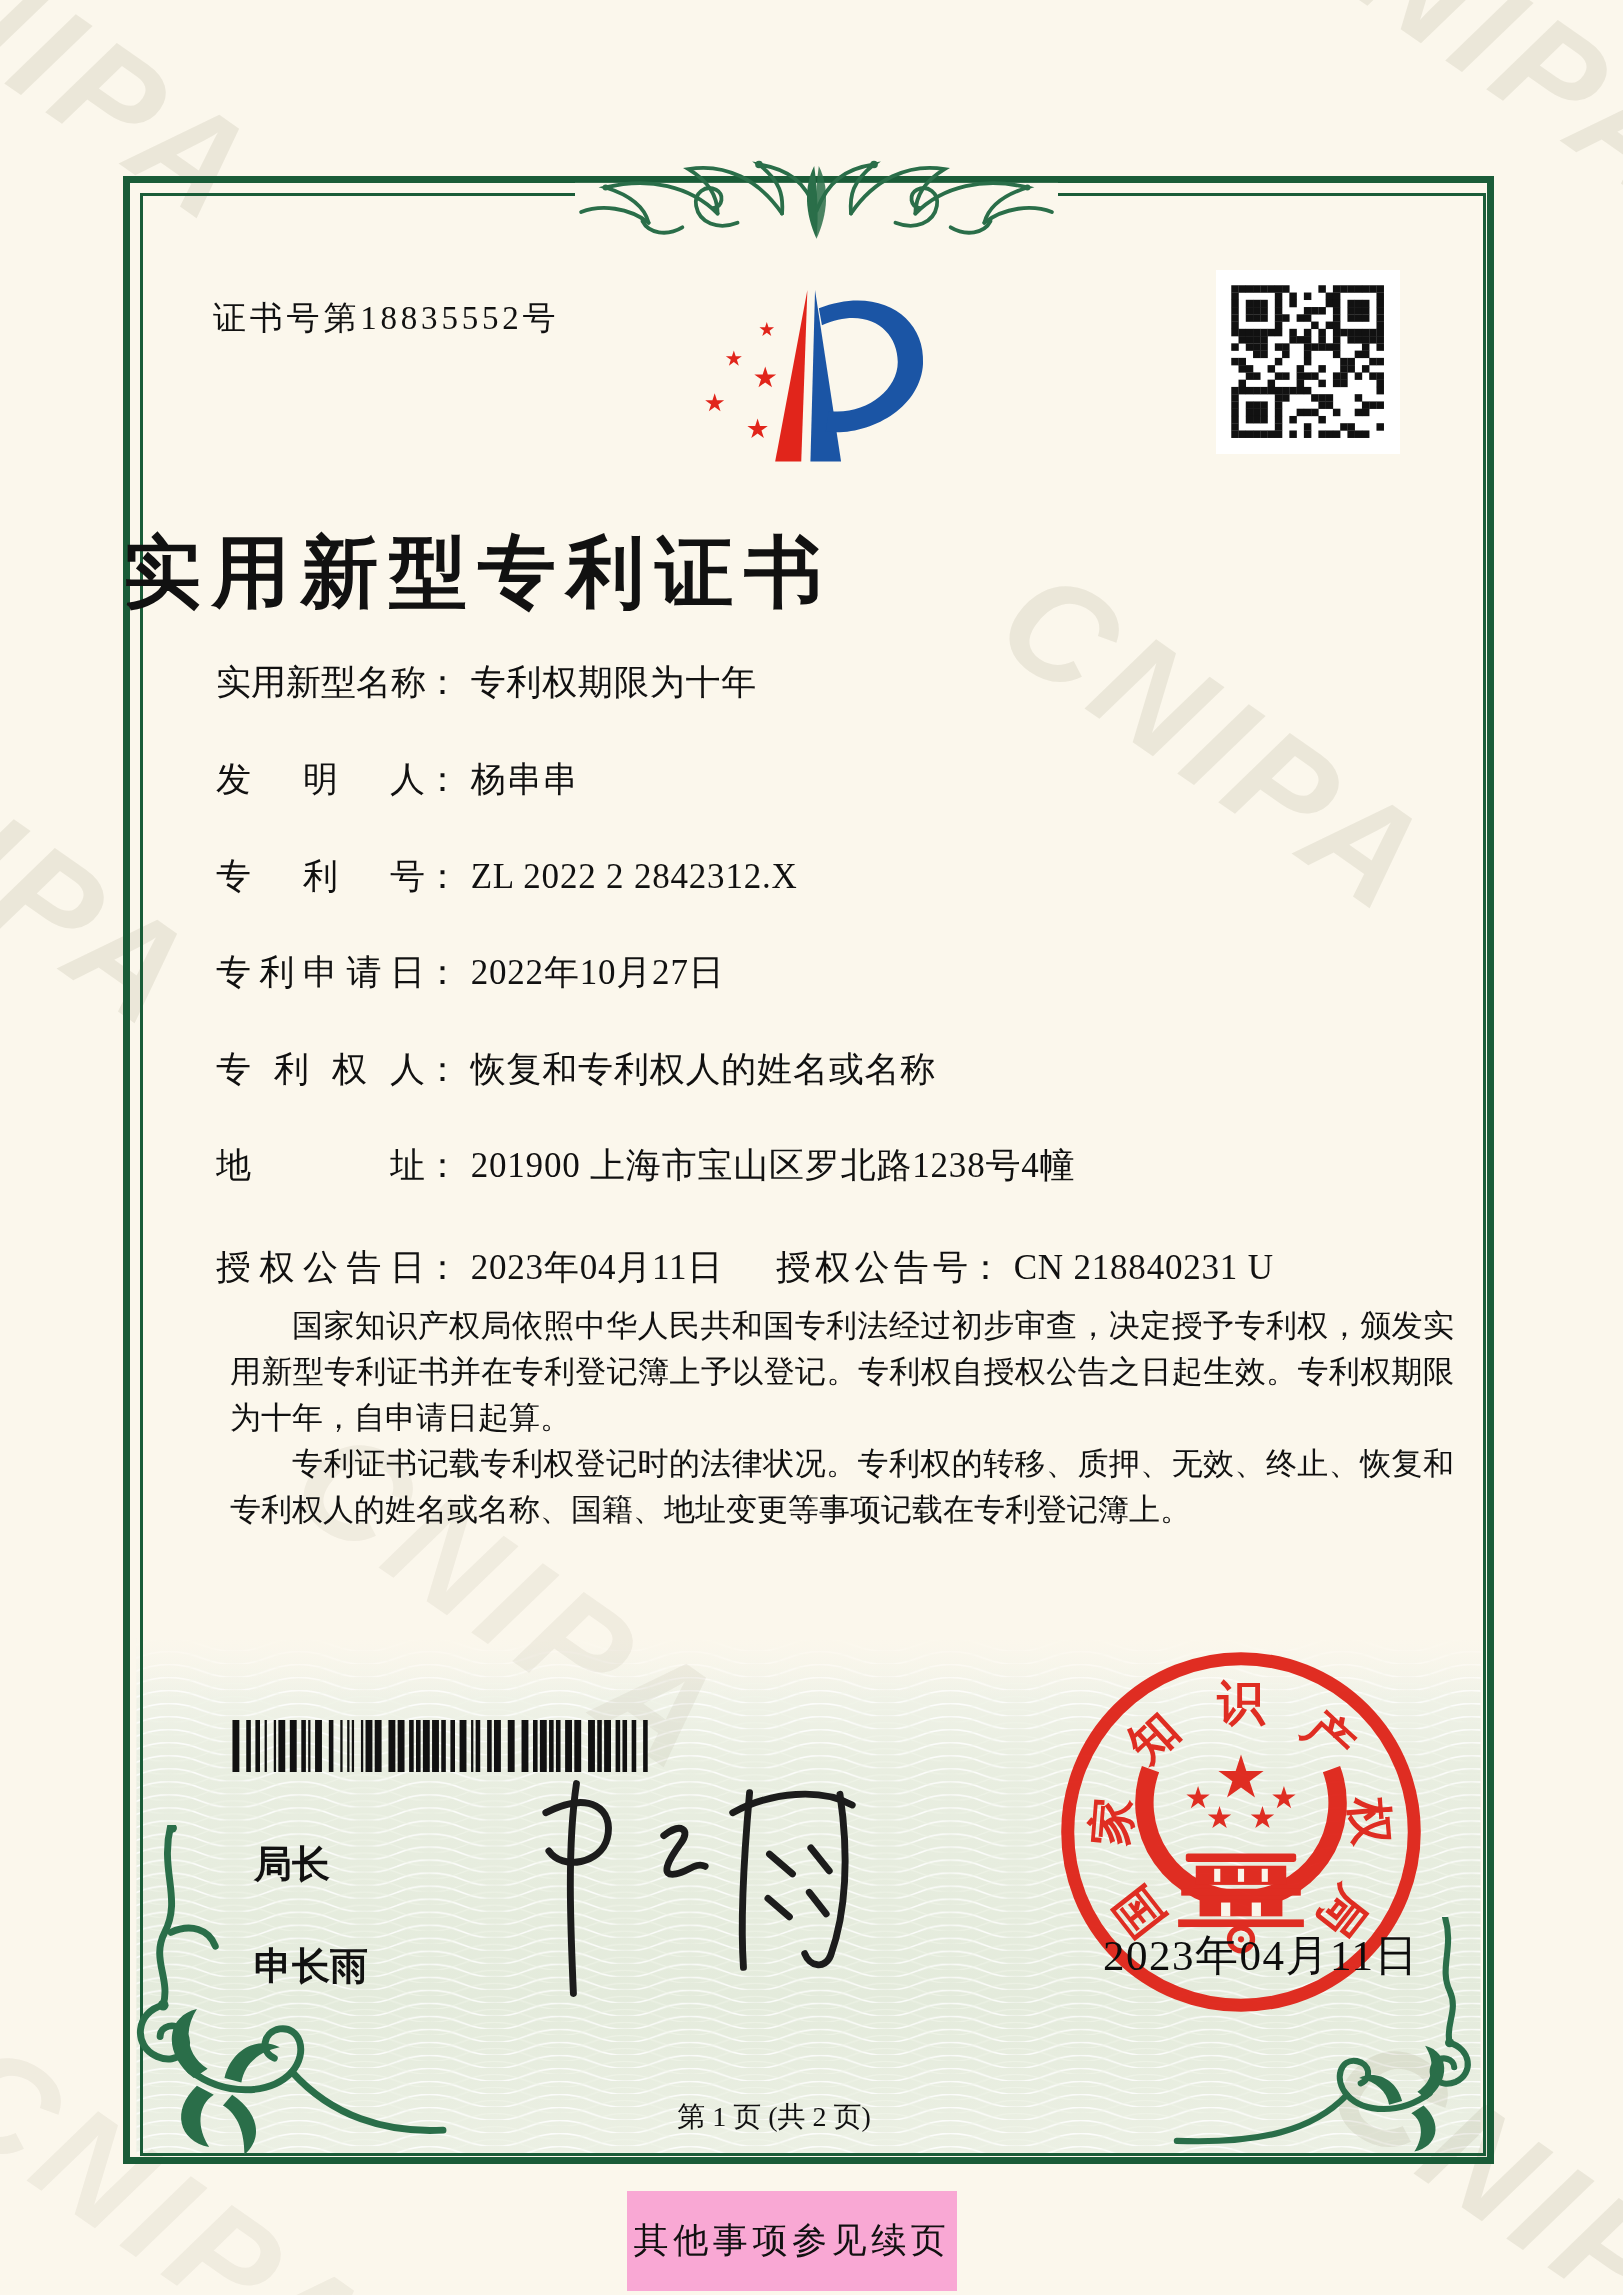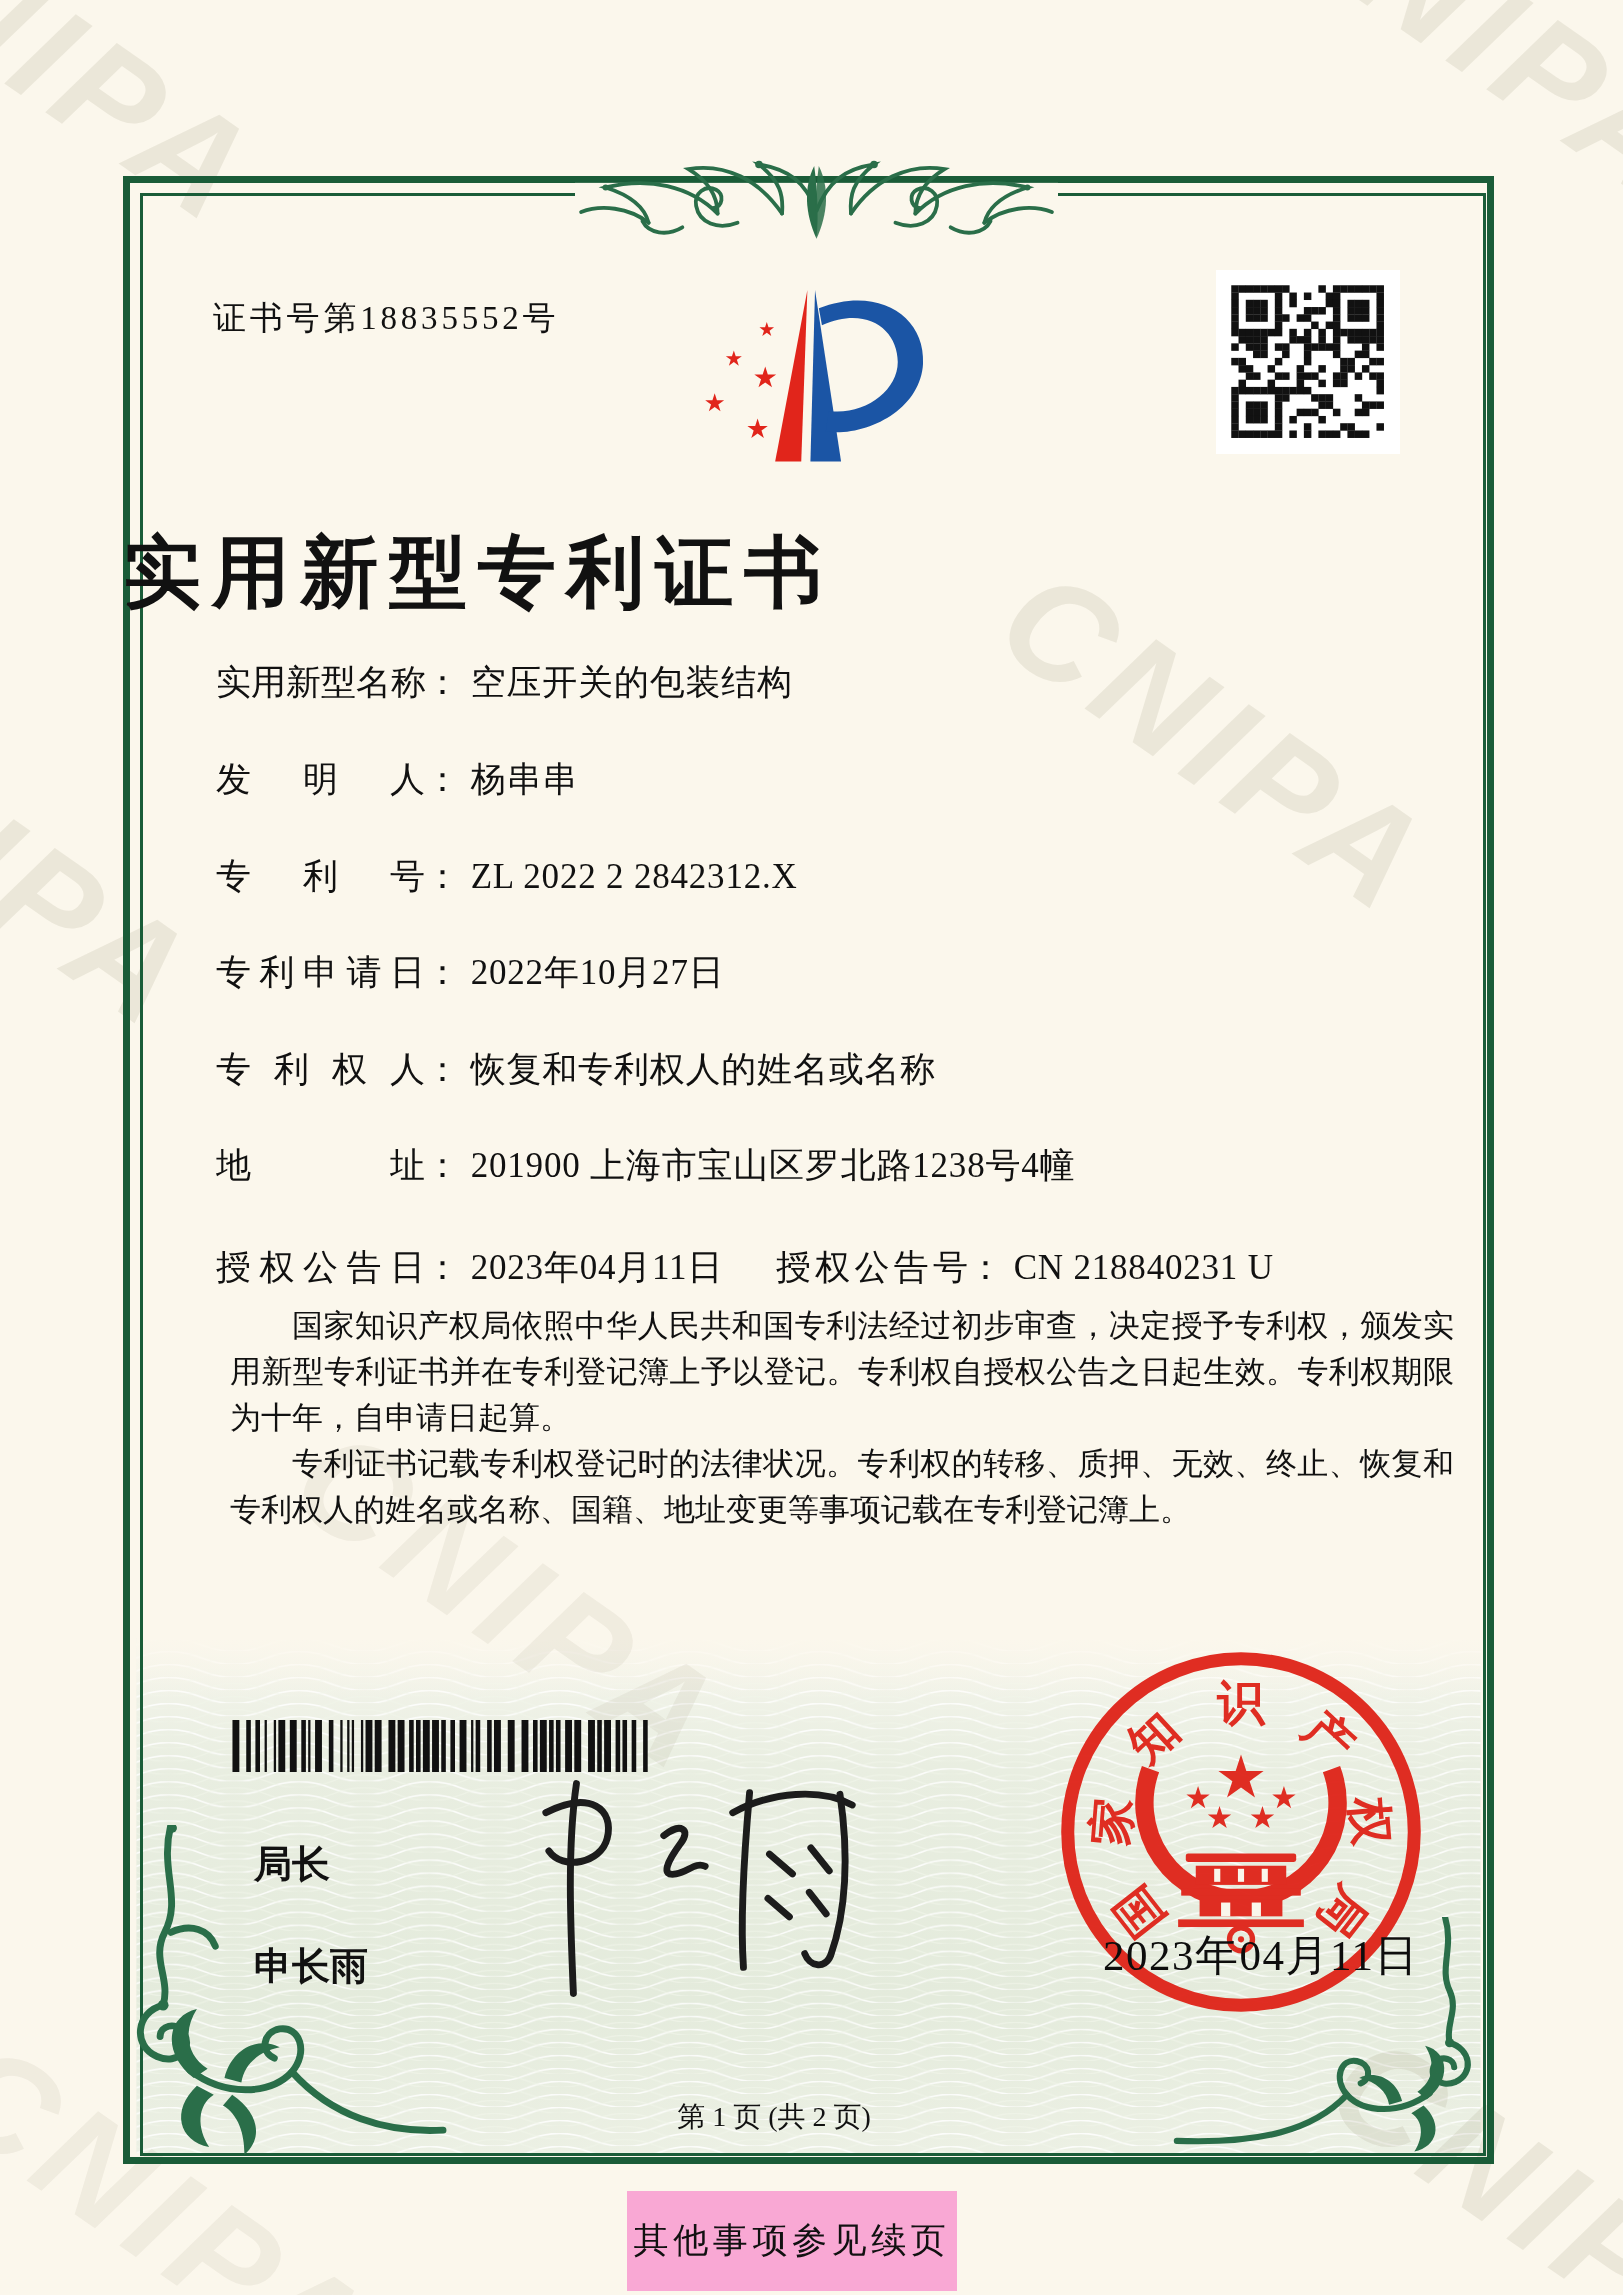--- a/index.html
+++ b/index.html
@@ -387,21 +387,21 @@
         <rect x="142.17391304347825" y="199.04347826086956" width="9.778260869565218" height="9.778260869565218" fill="#111"></rect>
         <rect x="161.1304347826087" y="199.04347826086956" width="9.778260869565218" height="9.778260869565218" fill="#111"></rect>
         <rect x="170.6086956521739" y="199.04347826086956" width="9.778260869565218" height="9.778260869565218" fill="#111"></rect>
         <rect x="180.08695652173913" y="199.04347826086956" width="9.778260869565218" height="9.778260869565218" fill="#111"></rect>
       </svg>
   </div>
 
   <div class="title">实用新型专利证书</div>
 
   <div class="row" style="top:659px;">
-    <span class="lab">实用新型名称</span><span class="colon">：</span><span class="val">空压开关的包装结构</span>
+    <span class="lab">实用新型名称</span><span class="colon">：</span><span class="val">专利权期限为十年</span>
   </div>
   <div class="row" style="top:756px;">
     <span class="lab">发明人</span><span class="colon">：</span><span class="val">杨串串</span>
   </div>
   <div class="row" style="top:853px;">
     <span class="lab">专利号</span><span class="colon">：</span><span class="val">ZL 2022 2 2842312.X</span>
   </div>
   <div class="row" style="top:949px;">
     <span class="lab">专利申请日</span><span class="colon">：</span><span class="val">2022年10月27日</span>
   </div>

